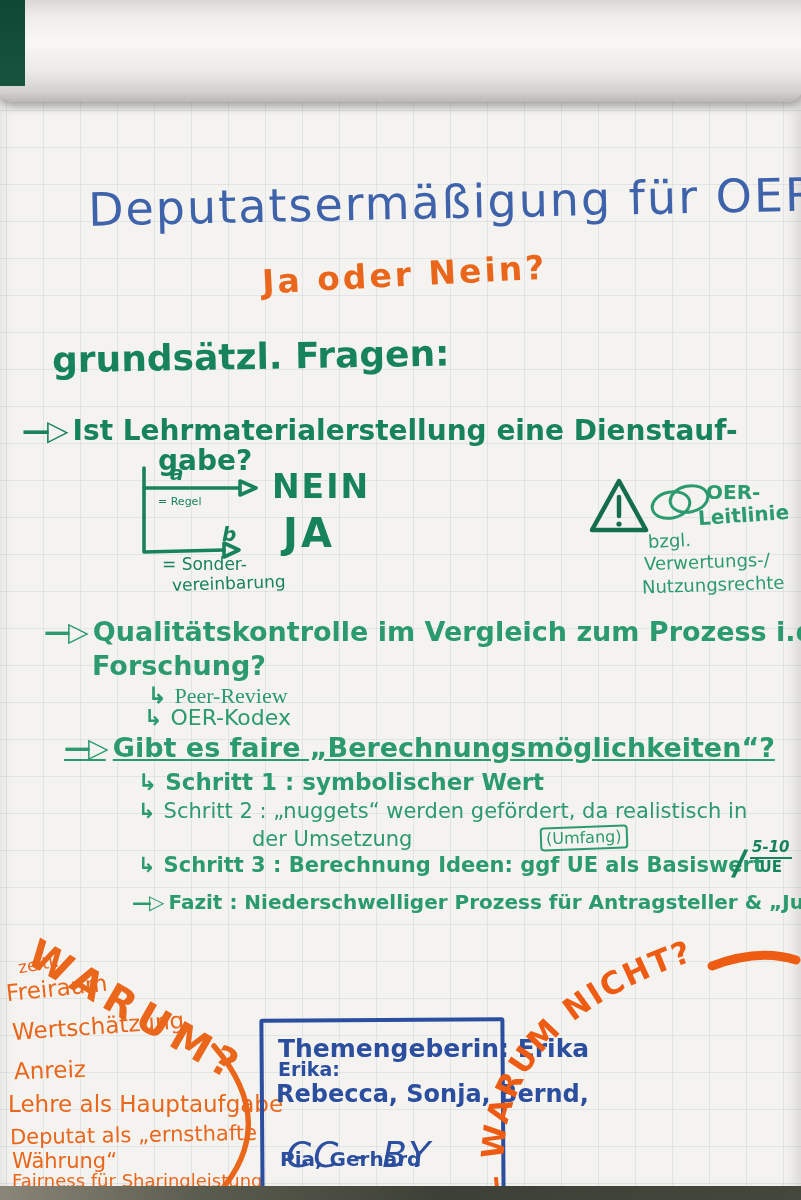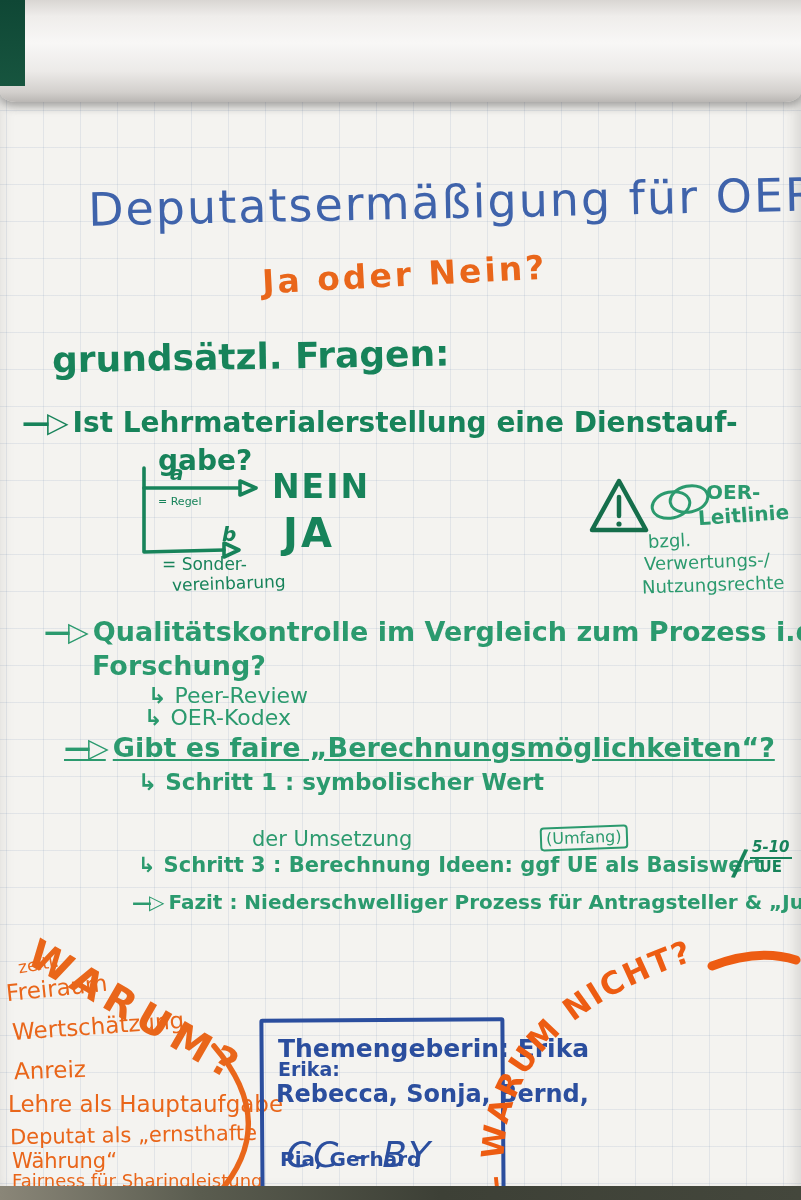--- a/index.html
+++ b/index.html
@@ -42,21 +42,21 @@
 
 <div class="stage">
 
   <div class="paper">
 
     <div class="hw blue" style="left:88px;top:90px;font-size:46px;letter-spacing:2px;transform:rotate(-1.2deg);">Deputatsermäßigung für OER</div>
     <div class="hw orange bold" style="left:262px;top:170px;font-size:33px;letter-spacing:3px;transform:rotate(-3deg);">Ja oder Nein?</div>
 
     <div class="hw green bold" style="left:52px;top:250px;font-size:36px;transform:rotate(-1deg);">grundsätzl. Fragen:</div>
 
-    <div class="hw green bold" style="left:22px;top:320px;font-size:28px;">
+    <div class="hw green bold" style="left:22px;top:328px;font-size:28px;">
       <span class="arrow">—▷</span><span>Ist  Lehrmaterialerstellung  eine  Dienstauf-</span>
     </div>
     <div class="hw green bold" style="left:158px;top:358px;font-size:28px;">gabe?</div>
 
     <svg style="left:128px;top:374px;" width="330" height="135" viewBox="0 0 330 135">
       <g stroke="#17835a" stroke-width="3.6" fill="none" stroke-linecap="round" stroke-linejoin="round">
         <path d="M 16,6 L 16,26 L 110,26"></path>
         <polygon points="112,19 128,26 112,33"></polygon>
         <path d="M 16,26 L 16,90 L 96,88"></path>
         <polygon points="96,81 111,88 96,95"></polygon>
@@ -84,32 +84,35 @@
     <div class="hw green2 bold" style="left:706px;top:394px;font-size:20px;">OER-</div>
     <div class="hw green2 bold" style="left:698px;top:417px;font-size:20px;transform:rotate(-4deg);">Leitlinie</div>
     <div class="hw green2" style="left:648px;top:444px;font-size:18px;transform:rotate(-3deg);">bzgl.</div>
     <div class="hw green2" style="left:644px;top:465px;font-size:18px;transform:rotate(-2deg);">Verwertungs-/</div>
     <div class="hw green2" style="left:642px;top:488px;font-size:18px;transform:rotate(-2deg);">Nutzungsrechte</div>
 
     <div class="hw green2 bold" style="left:44px;top:530px;font-size:27px;">
       <span class="arrow">—▷</span><span>Qualitätskontrolle im Vergleich zum Prozess i.d.</span>
     </div>
     <div class="hw green2 bold" style="left:92px;top:564px;font-size:27px;">Forschung?</div>
-    <div class="hw green2" style="left:148px;top:596px;font-size:22px;">
+    <div class="hw green2" style="left:148px;top:596px;font-size:22px;font-family:Liberation Serif, serif;">
       <span class="subarrow">↳</span><span>Peer-Review</span>
     </div>
     <div class="hw green2" style="left:144px;top:618px;font-size:22px;">
       <span class="subarrow">↳</span><span>OER-Kodex</span>
     </div>
 
     <div class="hw green2 bold" style="left:64px;top:646px;font-size:27px;text-decoration:underline;">
       <span class="arrow">—▷</span><span>Gibt es faire „Berechnungsmöglichkeiten“?</span>
     </div>
     <div class="hw green2 bold" style="left:138px;top:682px;font-size:23px;">
       <span class="subarrow">↳</span><span>Schritt 1 :  symbolischer Wert</span>
+    </div>
+    <div class="hw green2" style="left:138px;top:712px;font-size:21px;">
+      <span class="subarrow">↳</span><span>Schritt 2 : „nuggets“ werden gefördert, da realistisch in</span>
     </div>
     <div class="hw green2" style="left:252px;top:740px;font-size:21px;">der Umsetzung</div>
     <div class="hw green2" style="left:540px;top:742px;font-size:16px;transform:rotate(-2deg);">
       <span class="umfang-box">(Umfang)</span>
     </div>
     <div class="hw green2 bold" style="left:138px;top:766px;font-size:21px;">
       <span class="subarrow">↳</span><span>Schritt 3 :  Berechnung  Ideen:  ggf  UE als  Basiswert</span>
     </div>
     <div class="hw green bold" style="left:733px;top:756px;font-size:36px;transform:rotate(8deg);">/</div>
     <div class="hw green bold" style="left:750px;top:752px;font-size:15px;text-align:center;">

